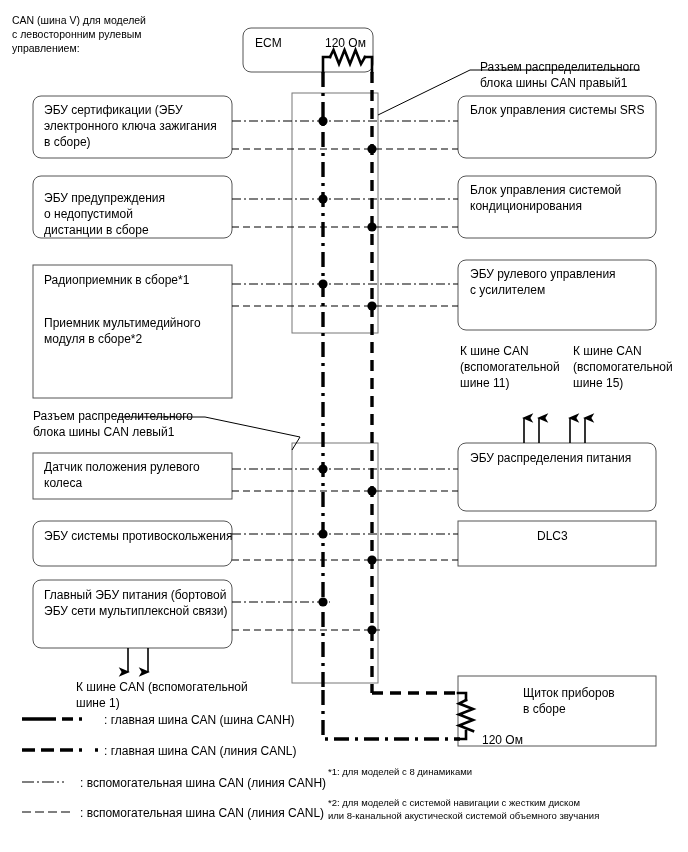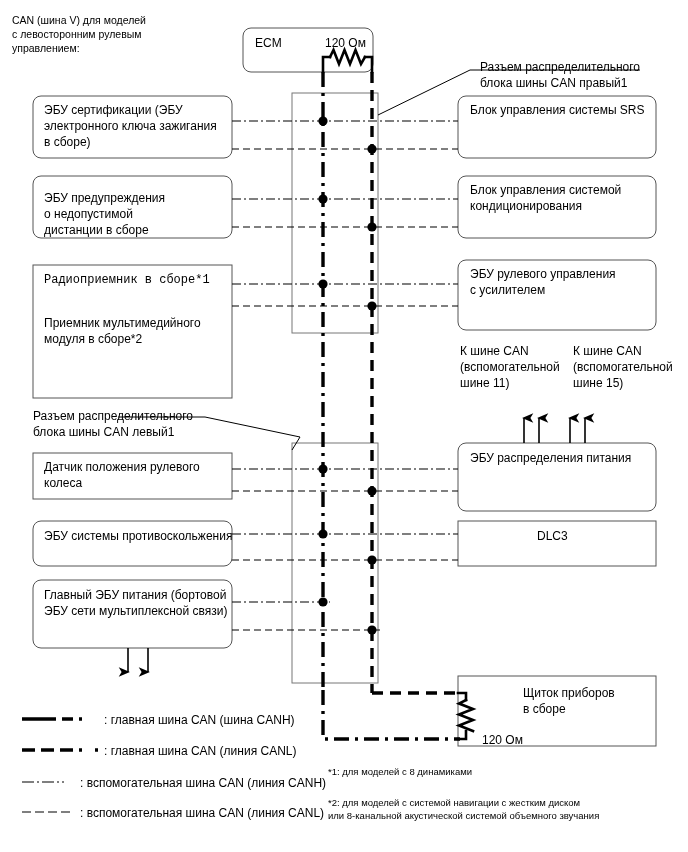--- a/index.html
+++ b/index.html
@@ -153,21 +153,21 @@
 блока шины CAN правый1</div>
   <div class="txt t10" style="left:33px;top:409px;">Разъем распределительного
 блока шины CAN левый1</div>
 
   <div class="txt t10" style="left:44px;top:103px;">ЭБУ сертификации (ЭБУ
 электронного ключа зажигания
 в сборе)</div>
   <div class="txt t10" style="left:44px;top:183px;margin-top:8px;">ЭБУ предупреждения
 о недопустимой
 дистанции в сборе</div>
-  <div class="txt t10" style="left:44px;top:273px;font-family:Liberation Mono, monospace;">Радиоприемник в сборе*1</div>
+  <div class="txt t10" style="left:44px;top:273px;">Радиоприемник в сборе*1</div>
   <div class="txt t10" style="left:44px;top:316px;">Приемник мультимедийного
 модуля в сборе*2</div>
   <div class="txt t10" style="left:44px;top:460px;">Датчик положения рулевого
 колеса</div>
   <div class="txt t10" style="left:44px;top:529px;">ЭБУ системы противоскольжения</div>
   <div class="txt t10" style="left:44px;top:588px;">Главный ЭБУ питания (бортовой
 ЭБУ сети мультиплексной связи)</div>
 
   <div class="txt t10" style="left:470px;top:103px;">Блок управления системы SRS</div>
   <div class="txt t10" style="left:470px;top:183px;">Блок управления системой
@@ -179,20 +179,22 @@
   <div class="txt t10" style="left:523px;top:686px;">Щиток приборов
 в сборе</div>
   <div class="txt t10" style="left:482px;top:733px;">120 Ом</div>
 
   <div class="txt t10" style="left:460px;top:344px;">К шине CAN
 (вспомогательной
 шине 11)</div>
   <div class="txt t10" style="left:573px;top:344px;">К шине CAN
 (вспомогательной
 шине 15)</div>
+  <div class="txt t10" style="left:76px;top:680px;">К шине CAN (вспомогательной
+шине 1)</div>
 
   <div class="txt t10" style="left:104px;top:713px;">: главная шина CAN (шина CANH)</div>
   <div class="txt t10" style="left:104px;top:744px;text-align:center;">: главная шина CAN (линия CANL)</div>
   <div class="txt t10" style="left:80px;top:806px;">: вспомогательная шина CAN (линия CANL)</div>
   <div class="txt t10" style="left:80px;top:776px;">: вспомогательная шина CAN (линия CANH)</div>
 
   <div class="txt t95" style="left:328px;top:766px;">*1: для моделей с 8 динамиками</div>
   <div class="txt t95" style="left:328px;top:797px;">*2: для моделей с системой навигации с жестким диском
 или 8-канальной акустической системой объемного звучания</div>
 

